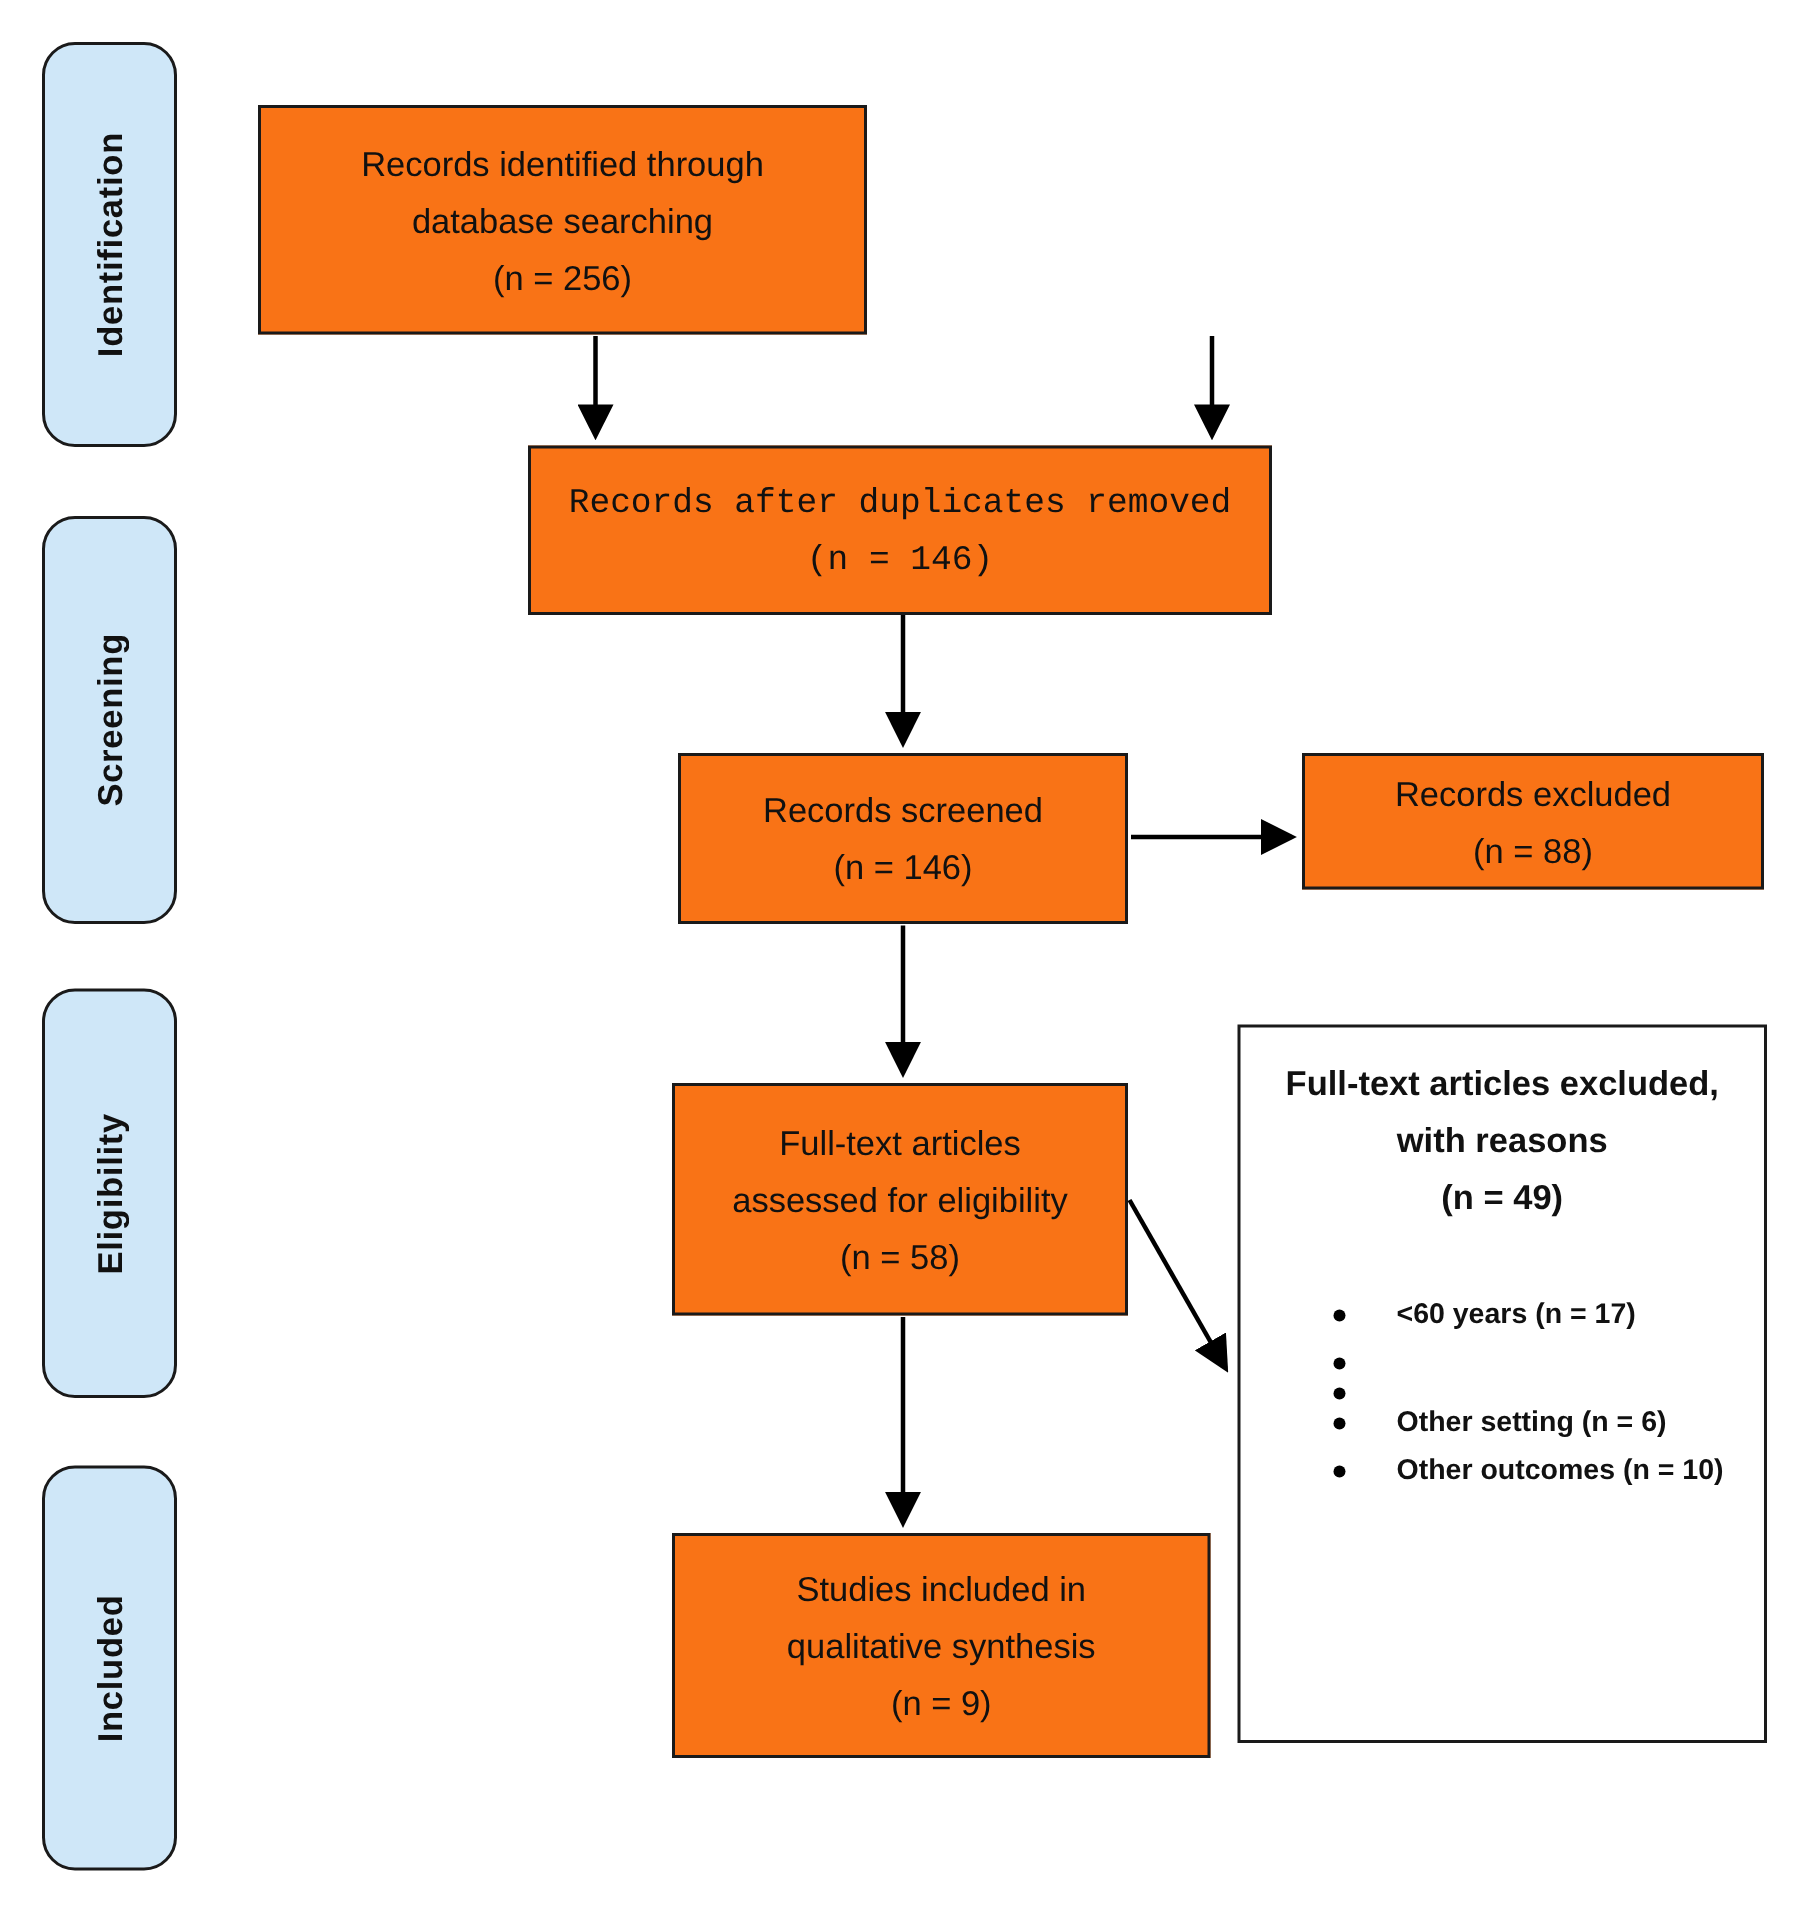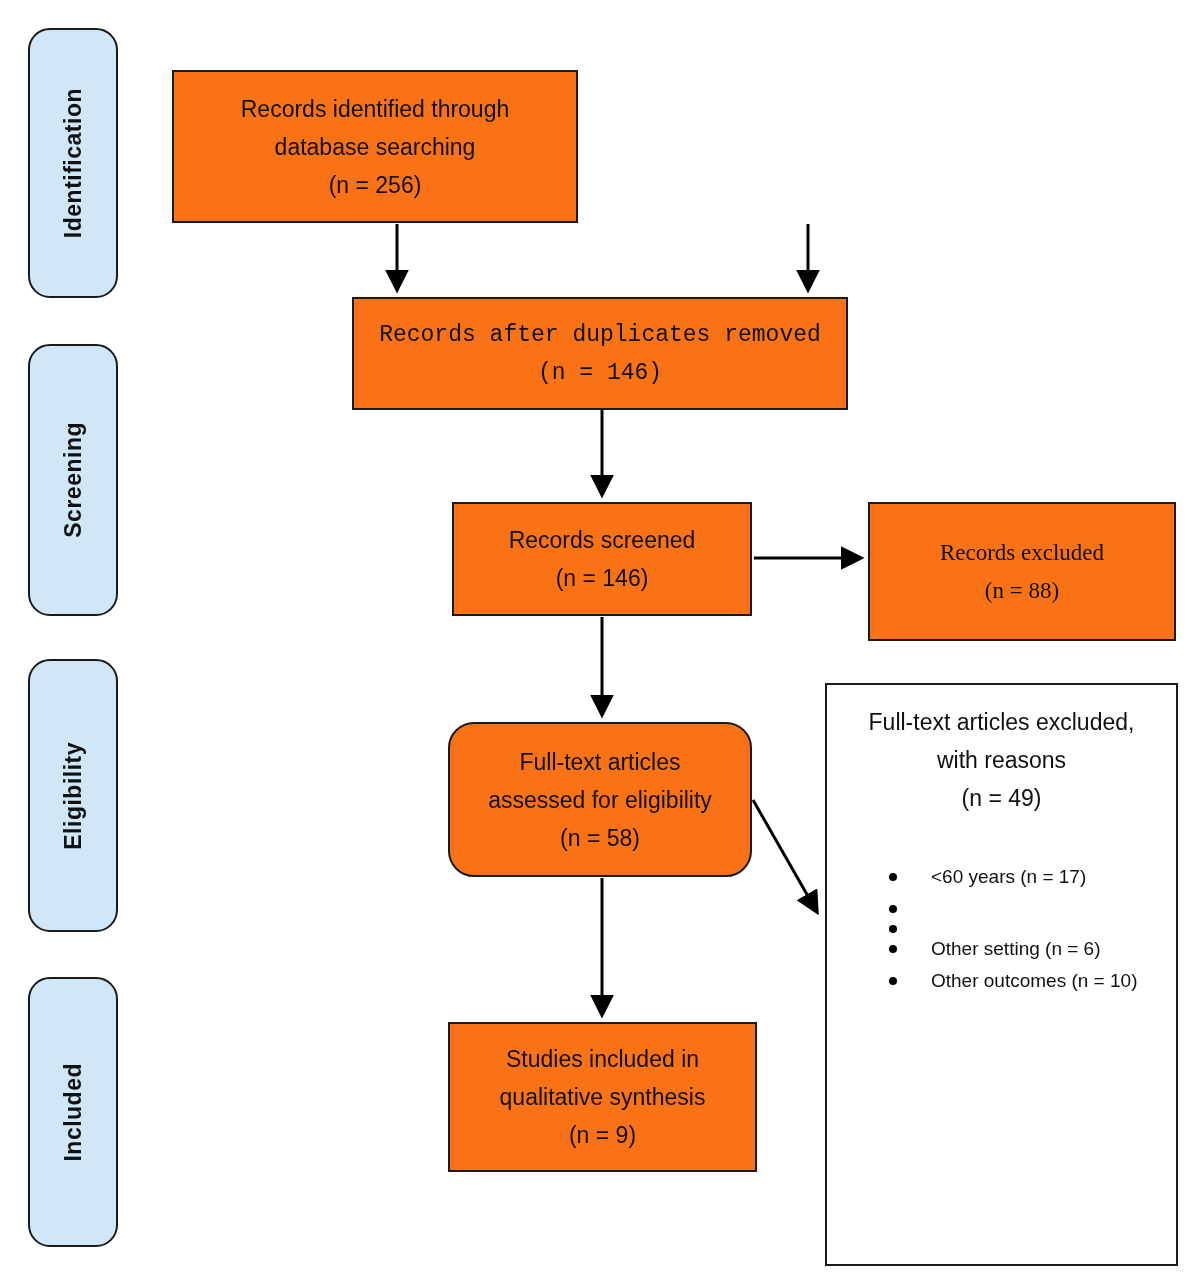--- a/index.html
+++ b/index.html
@@ -117,28 +117,28 @@
 database searching
 (n = 256)</div>
 
 
   <div class="flow-box" style="left:352px;top:297px;width:496px;height:113px;font-family:Liberation Mono, monospace;">Records after duplicates removed
 (n = 146)</div>
 
   <div class="flow-box" style="left:452px;top:502px;width:300px;height:114px;">Records screened
 (n = 146)</div>
 
-  <div class="flow-box" style="left:868px;top:502px;width:308px;height:139px;font-family:Liberation Serif, serif;">Records excluded
+  <div class="flow-box" style="left:868px;top:502px;width:308px;height:91px;">Records excluded
 (n = 88)</div>
 
-  <div class="flow-box" style="left:448px;top:722px;width:304px;height:155px;border-radius:26px;">Full-text articles
+  <div class="flow-box" style="left:448px;top:722px;width:304px;height:155px;">Full-text articles
 assessed for eligibility
 (n = 58)</div>
 
-  <div class="reasons-box" style="left:825px;top:683px;width:353px;height:583px;">
+  <div class="reasons-box" style="left:825px;top:683px;width:353px;height:479px;font-weight:bold;">
     <div class="reasons-title">Full-text articles excluded,
 with reasons
 (n = 49)</div>
     <ul class="reasons-list">
       <li>
         <span class="bullet-dot"></span>
         <span class="reason-text">&lt;60 years (n = 17)</span>
       </li>
       <li>
         <span class="bullet-dot"></span>
@@ -150,21 +150,21 @@
         <span class="bullet-dot"></span>
         <span class="reason-text">Other setting (n = 6)</span>
       </li>
       <li>
         <span class="bullet-dot"></span>
         <span class="reason-text">Other outcomes (n = 10)</span>
       </li>
     </ul>
   </div>
 
-  <div class="flow-box" style="left:448px;top:1022px;width:309px;height:150px;">Studies included in
+  <div class="flow-box" style="left:448px;top:1022px;width:359px;height:150px;">Studies included in
 qualitative synthesis
 (n = 9)</div>
 
   <svg id="arrows" viewBox="0 0 1200 1276" xmlns="http://www.w3.org/2000/svg">
     <defs>
       <marker id="ah" viewBox="0 0 10 10" refX="8.5" refY="5" markerWidth="8" markerHeight="8" orient="auto-start-reverse">
         <path d="M0,0 L10,5 L0,10 z" fill="#000"></path>
       </marker>
     </defs>
     <line x1="397" y1="224" x2="397" y2="290" stroke="#000" stroke-width="3" marker-end="url(#ah)"></line>

